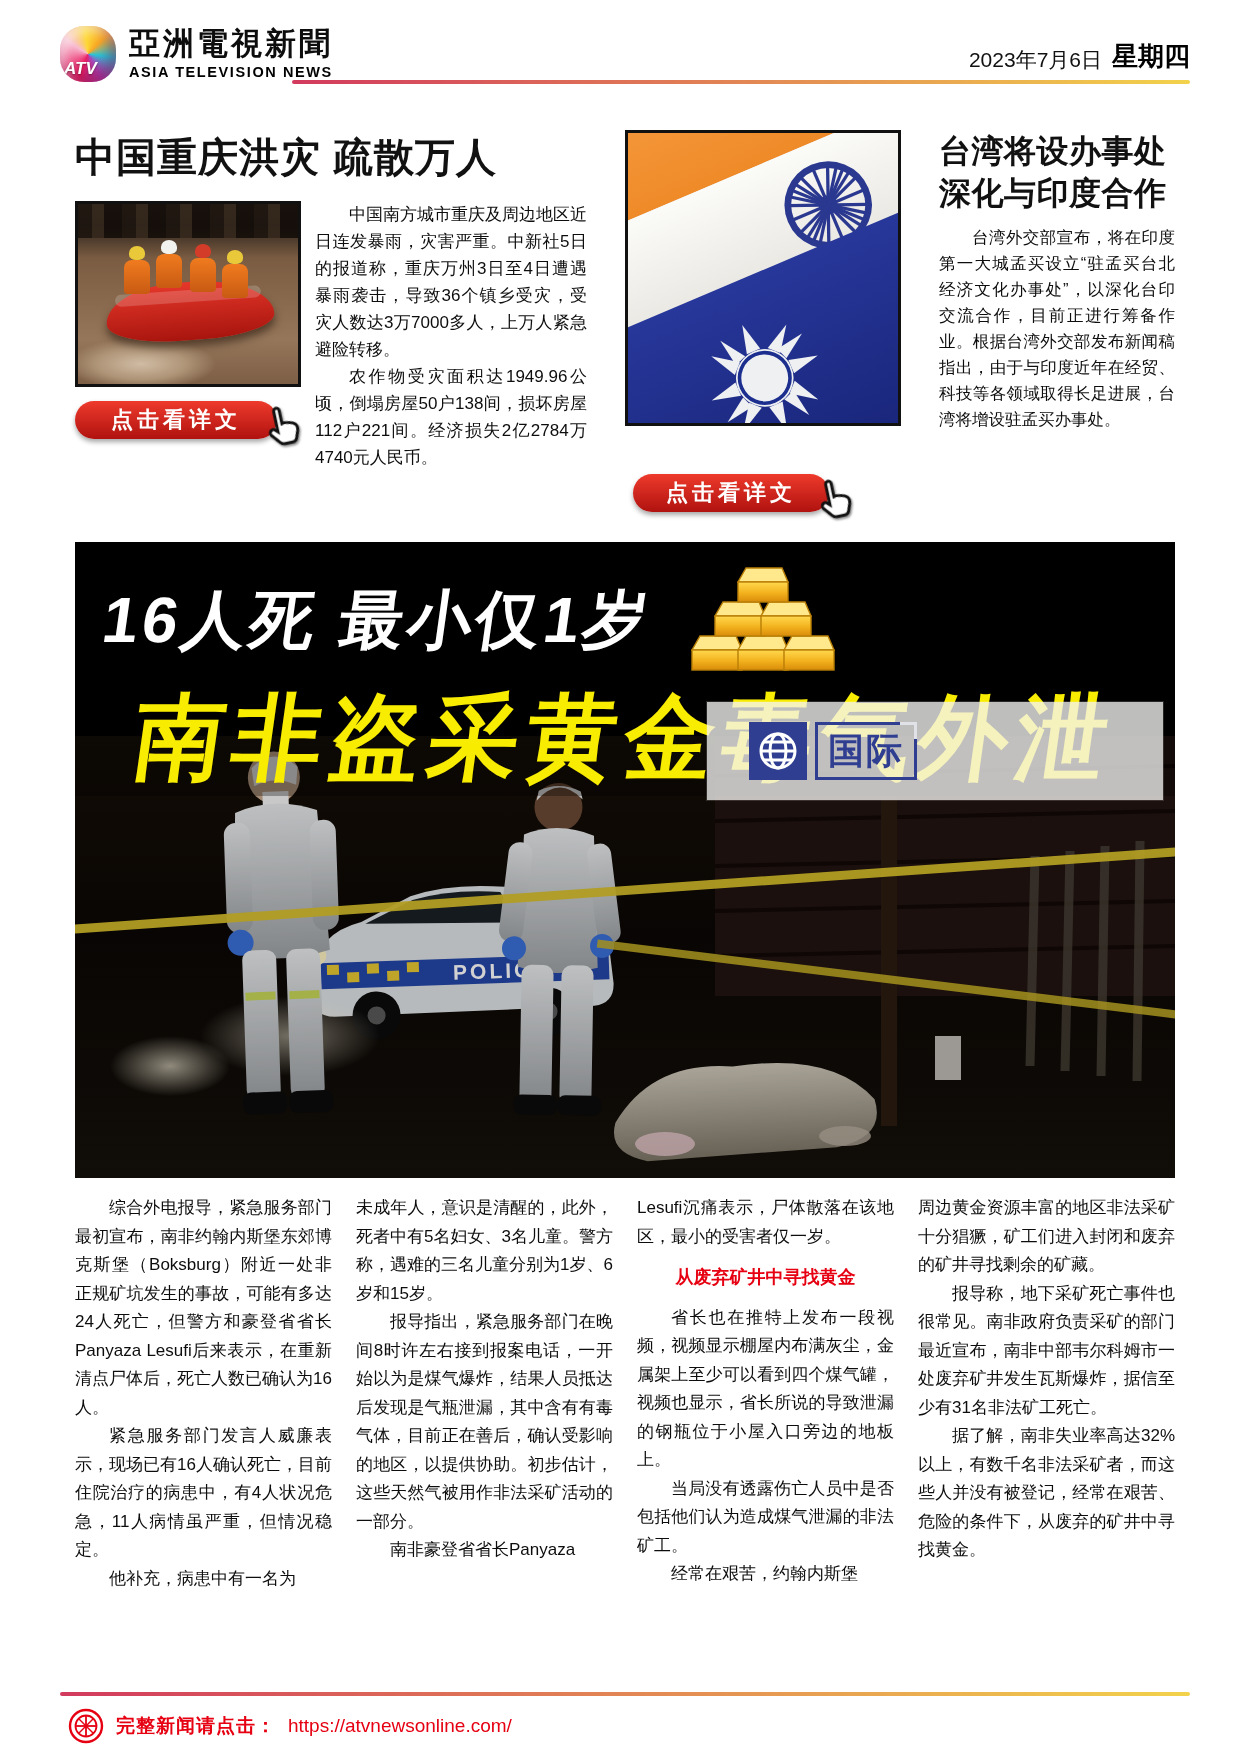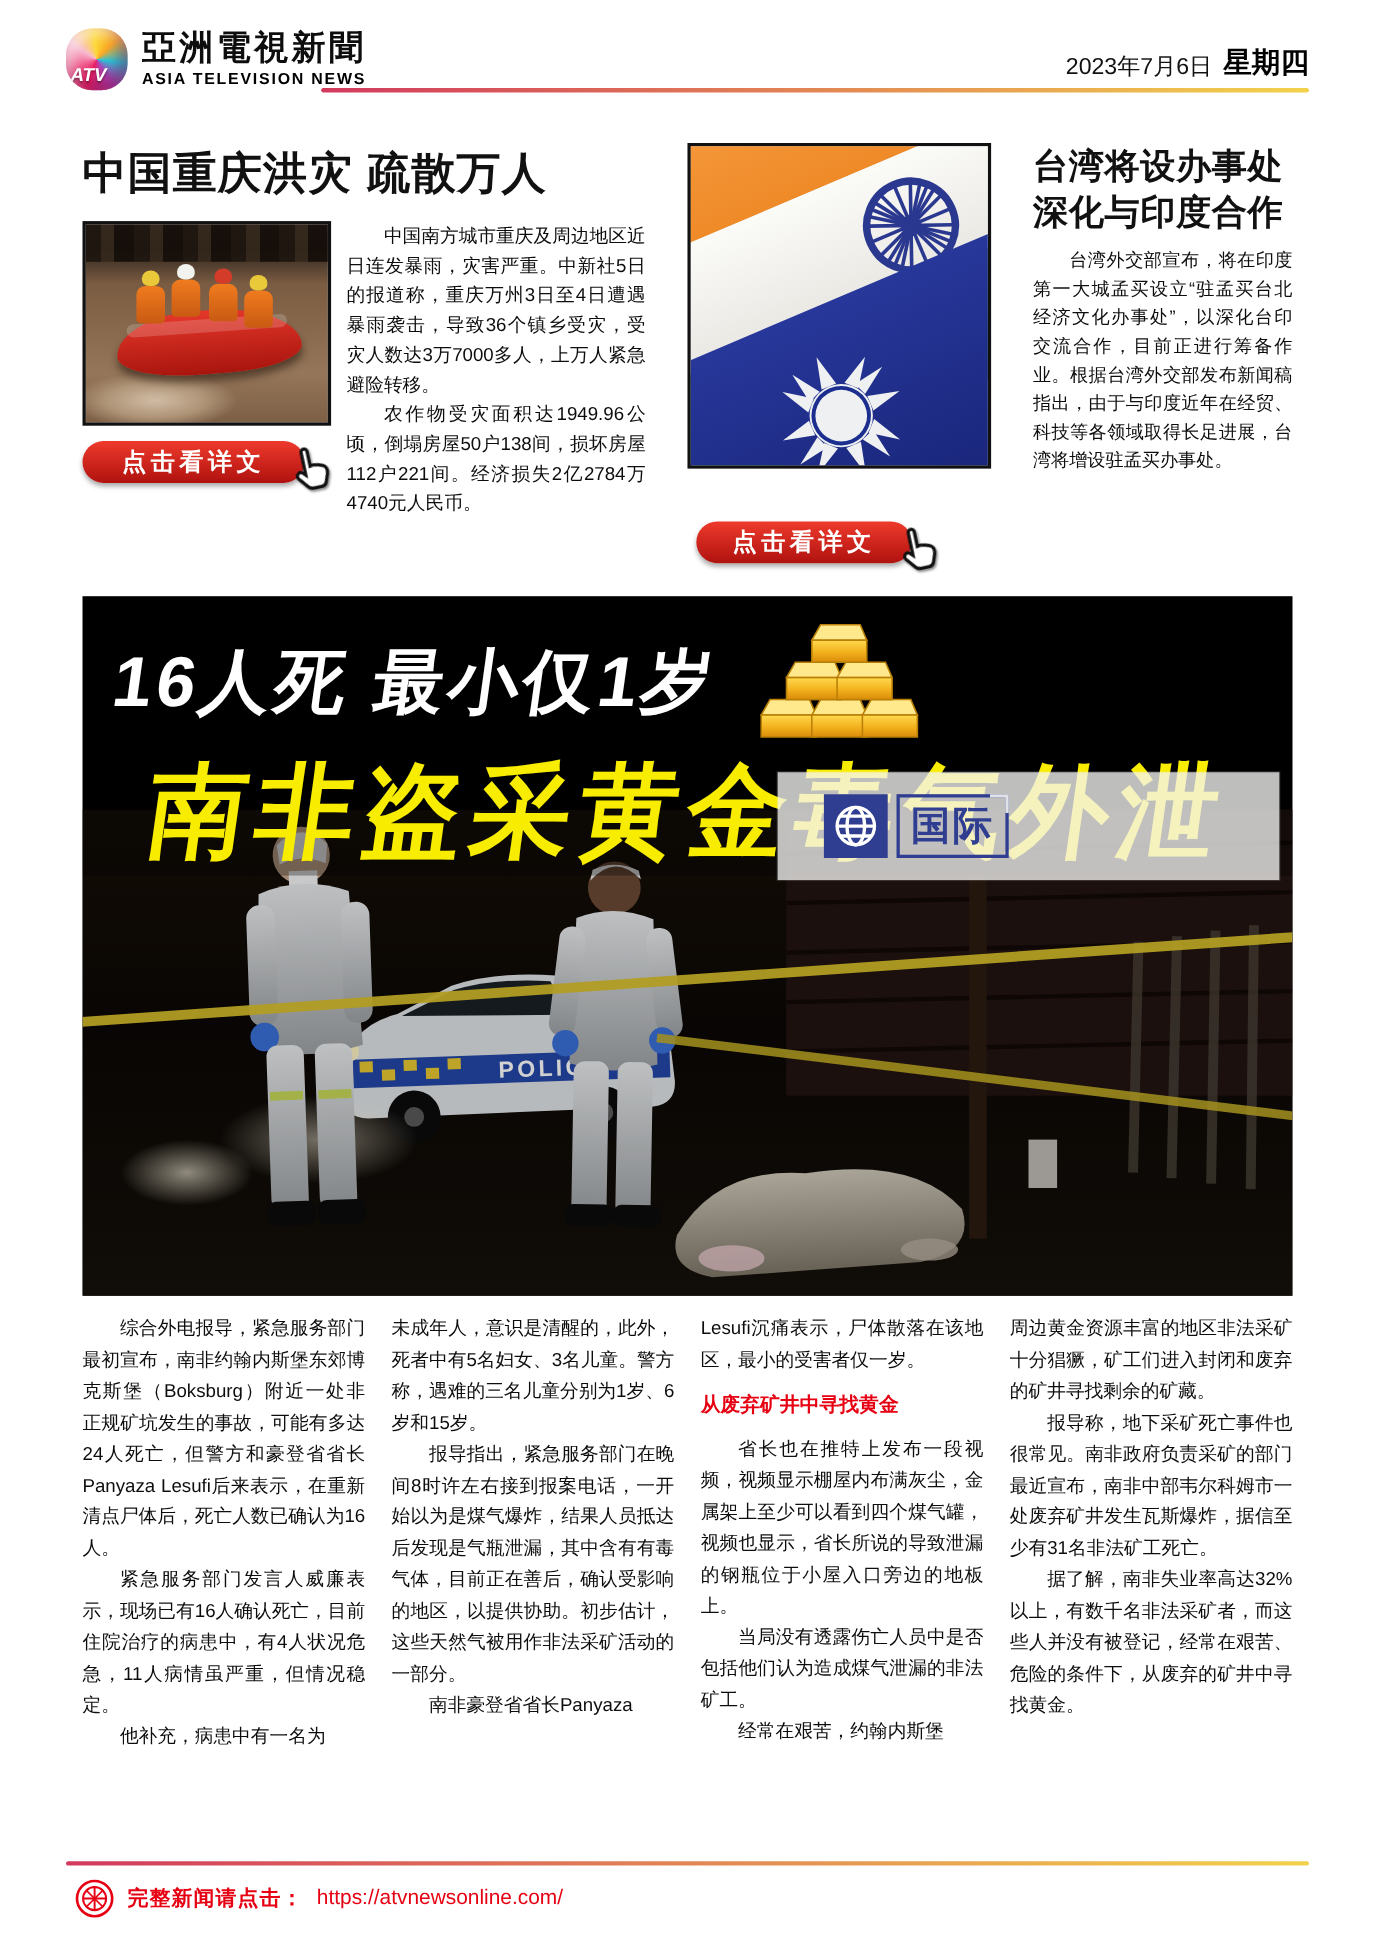--- a/index.html
+++ b/index.html
@@ -83,21 +83,21 @@
   .globe-box svg { width:44px; height:44px; }
   .intl-box { margin-left:8px; border:3px solid var(--badge-navy,#2f3e91); height:58px; padding:0 10px; display:flex; align-items:center;
     font-size:36px; font-weight:bold; color:var(--badge-navy,#2f3e91); letter-spacing:2px; position:relative; }
   .intl-box::after { content:""; position:absolute; right:-3px; top:-3px; width:14px; height:14px; background:rgba(244,244,242,.0); border-top:3px solid rgba(244,244,242,.9); border-right:3px solid rgba(244,244,242,.9); }
   .info-text { font-size:20px; font-weight:bold; line-height:33px; text-align:justify; color:#000; }
 
   
   .article { margin:16px 75px 0; height:556px; display:grid; grid-template-columns:repeat(4,1fr); column-gap:24px;
     font-size:17px; line-height:28.5px; text-align:justify; color:#0d0d0d; overflow:hidden;gap:24px; }
   .article p { margin:0; }
-  .subheading { color:var(--subheading-red,#e60012); font-weight:bold; font-size:18px; text-align:left; margin:12px 0 !important; }
+  .subheading { color:var(--subheading-red,#e60012); font-weight:bold; font-size:18px; text-align:center; margin:12px 0 !important; }
 
   
   .footer { position:absolute; left:60px; right:60px; bottom:16px; }
   .footer-line { height:4px; background:linear-gradient(90deg,var(--line-gradient-start,#d23a5e),var(--line-gradient-end,#f2d24b)); border-radius:2px; }
   .footer-row { display:flex; align-items:center; gap:12px; padding:12px 8px 0; }
   .seal { width:36px; height:36px; flex:none; }
   .footer-text { color:var(--subheading-red,#e60012); font-size:19px; font-weight:bold; letter-spacing:1px;text-align:center; }
   .footer-url { color:var(--subheading-red,#e60012); font-size:19px; cursor:pointer; }
 </style>
 </head>

